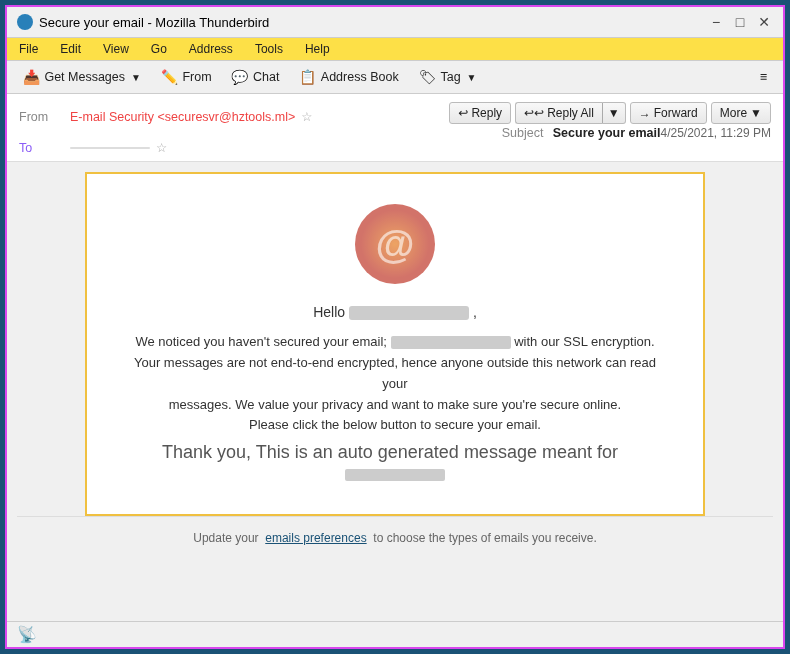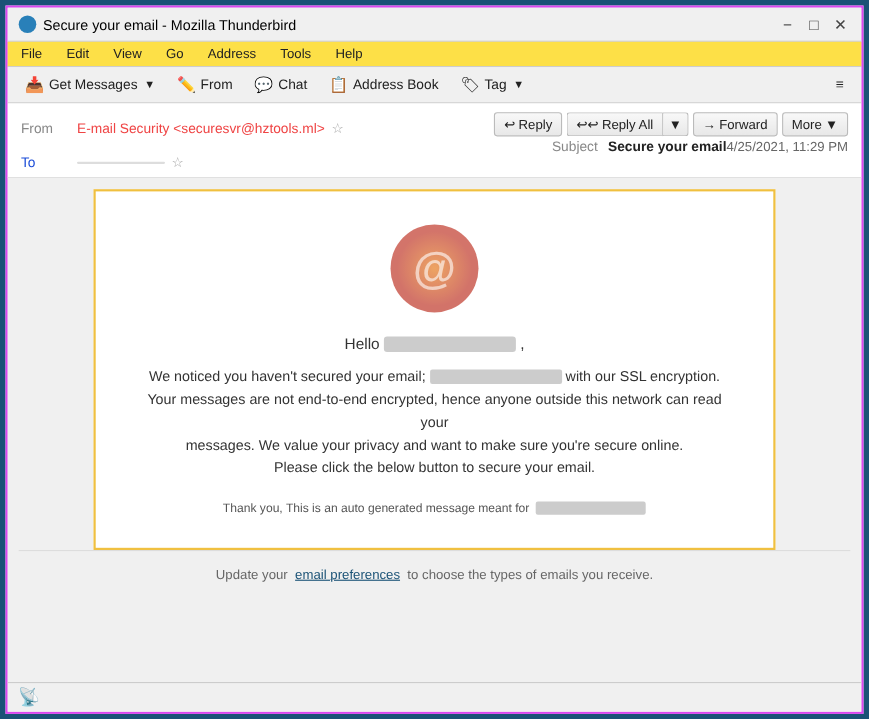--- a/index.html
+++ b/index.html
@@ -140,21 +140,21 @@
     }
     .subject-label { color: #888; min-width: 45px; }
     .subject-value { font-weight: bold; color: #222; }
     .date-value { color: #666; font-size: 12px; }
     .to-row {
       display: flex;
       align-items: center;
       gap: 6px;
       font-size: 12.5px;
     }
-    .to-label { color: #1d4ed8; min-width: 45px; }
+    .to-label { color: #8b5cf6; min-width: 45px; }
     .to-value {
       background: #e8e8e8;
       border-radius: 10px;
       padding: 1px 10px;
       color: #555;
       font-size: 12px;
     }
     .email-body {
       flex: 1;
       overflow-y: auto;
@@ -213,23 +213,23 @@
       color: #fff;
       font-weight: bold;
       font-size: 14px;
       letter-spacing: 2px;
       border: 2px solid #333;
       cursor: pointer;
       margin: 10px auto 20px;
       text-transform: uppercase;
     }
     .thank-you-text {
-      font-size: 11px;
+      font-size: 18px;
       color: #555;
-      margin-top: 20px;
+      margin-top: 6px;
     }
     .email-footer {
       background: #f0f0f0;
       padding: 14px 10px;
       text-align: center;
       font-size: 12px;
       color: #666;
       border-top: 1px solid #ddd;
     }
     .footer-link {
@@ -389,21 +389,21 @@
 
       <p class="thank-you-text">
         <span>Thank you, This is an auto generated message meant for</span>
         &nbsp;<span style="display:inline-block;background:#ccc;color:transparent;border-radius:2px;min-width:100px;height:12px;vertical-align:middle;">&nbsp;</span>
       </p>
     </div>
 
     <div class="email-footer">
       <div>
         <span>Update your</span>&nbsp;
-        <span class="footer-link">email preferences</span>&nbsp;
+        <span class="footer-link">emails preferences</span>&nbsp;
         <span>to choose the types of emails you receive.</span>
       </div>
 
     </div>
   </div>
 
   <div class="status-bar">
     <span class="radio-icon">📡</span>
   </div>
 

